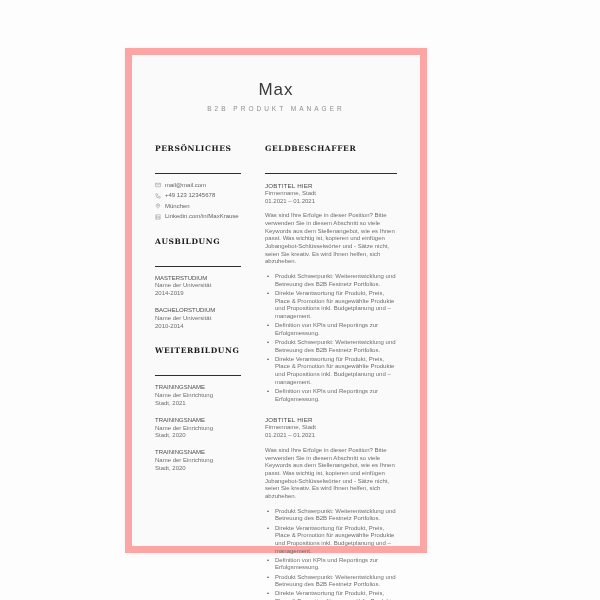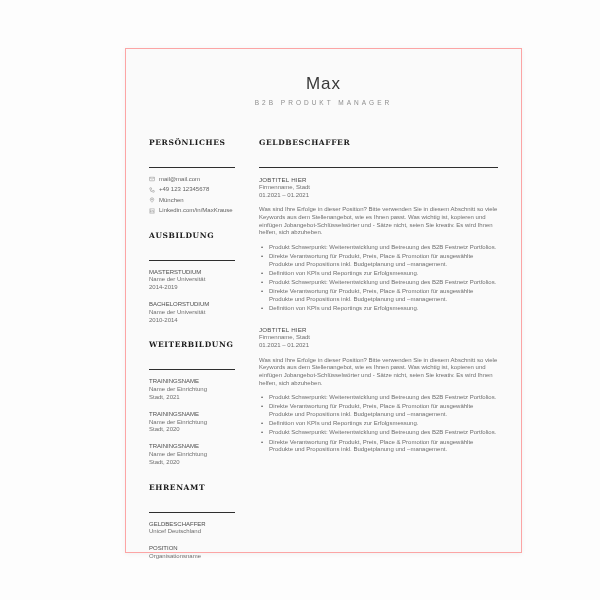--- a/index.html
+++ b/index.html
@@ -4,23 +4,23 @@
 <style>
   html,body{margin:0;padding:0;}
   body{
     width:600px;height:600px;
     background:#fdfdfd;
     font-family:"Liberation Sans","DejaVu Sans",sans-serif;
     position:relative;
     -webkit-font-smoothing:antialiased;
   }
   .sheet{
-    position:absolute;left:125px;top:48px;width:397px;height:505px;
+    position:absolute;left:125px;top:48px;width:302px;height:505px;
     background:#fafafa;
-    border:1px solid #fca5a5;
+    border:7px solid #fca5a5;
     box-shadow:0 1px 5px rgba(0,0,0,0.05);
     box-sizing:border-box;
   }
   
   .header{ text-align:center; padding-top:26px; }
   .first-name{
     font-size:17px;font-weight:300;color:#3a3a3a;letter-spacing:1px;line-height:1.1;
   }
   .last-name{
     font-family:"DejaVu Serif","Liberation Serif",serif;
@@ -164,31 +164,20 @@
           <div class="t2">Name der Einrichtung</div>
           <div class="t3">Stadt, 2020</div>
         </div>
         <div class="sb-item">
           <div class="t1">TRAININGSNAME</div>
           <div class="t2">Name der Einrichtung</div>
           <div class="t3">Stadt, 2020</div>
         </div>
       </section>
 
-      <section>
-        <h2 class="sec">EHRENAMT</h2>
-        <div class="sb-item">
-          <div class="t1">GELDBESCHAFFER</div>
-          <div class="t2">Unicef Deutschland</div>
-        </div>
-        <div class="sb-item">
-          <div class="t1">POSITION</div>
-          <div class="t2">Organisationsname</div>
-        </div>
-      </section>
 
     </div>
 
     <div class="col-right">
       <section>
         <h2 class="sec">GELDBESCHAFFER</h2>
 
         <div class="job">
           <div class="jt">JOBTITEL HIER</div>
           <div class="jc">Firmenname, Stadt</div>

